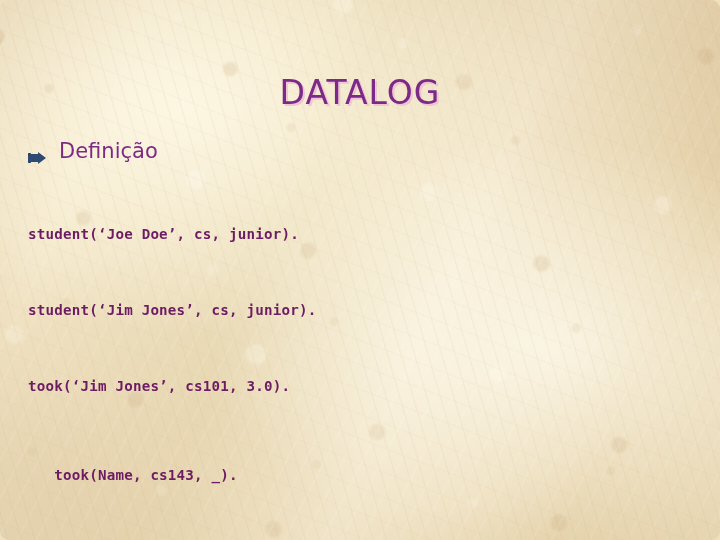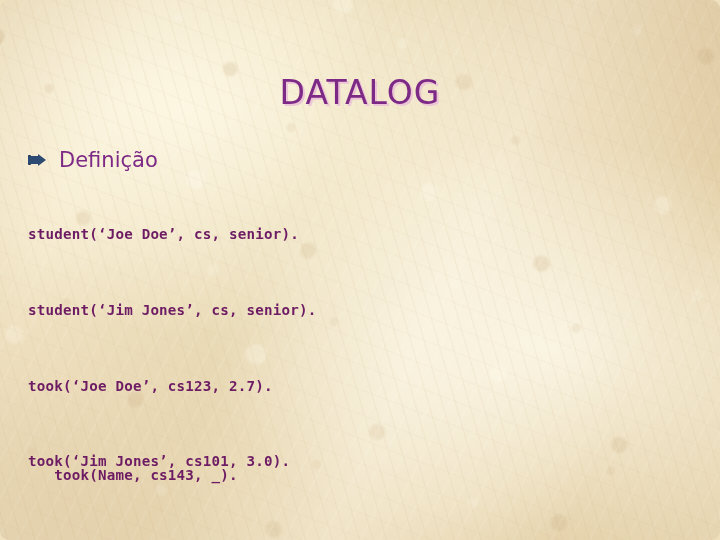--- a/index.html
+++ b/index.html
@@ -138,23 +138,22 @@
     letter-spacing: 1px;
     color: #7D2A86;
     text-shadow: 2px 2px 0 rgba(235,196,214,0.95);
     white-space: nowrap;
   }
 
   .heading-row {
     position: absolute;
     left: 28px;
     display: flex;
-    align-items: flex-start;
+    align-items: flex-end;
     gap: 10px;
-    margin-top: 9px;
   }
   .heading-row.h-def  { top: 141px; }
   .heading-row.h-qry  { top: 381px; }
 
   .bullet-hand {
     width: 21px;
     height: 14px;
     position: relative;
     flex: 0 0 auto;
     top: 3px;
@@ -229,23 +228,22 @@
     <div class="heading-row h-def">
       <span class="bullet-hand">
         <span class="b-cuff"></span>
         <span class="b-body"></span>
         <span class="b-tip"></span>
       </span>
       <span class="heading-text">Definição</span>
     </div>
 
     <div class="code-block cb-def">
-      <div class="code-line">student(‘Joe Doe’, cs, senior).</div>
-      <div class="code-line">student(‘Jim Jones’, cs, senior).</div>
-      <div class="code-line">took(‘Joe Doe’, cs123, 2.7).</div>
+      <div class="code-line">student(‘Joe Doe’, cs, junior).</div>
+      <div class="code-line">student(‘Jim Jones’, cs, junior).</div>
       <div class="code-line">took(‘Jim Jones’, cs101, 3.0).</div>
       
       
       
     </div>
 
 
     <div class="code-block cb-qry">
       <div class="code-line">   took(Name, cs143, _).</div>
       

